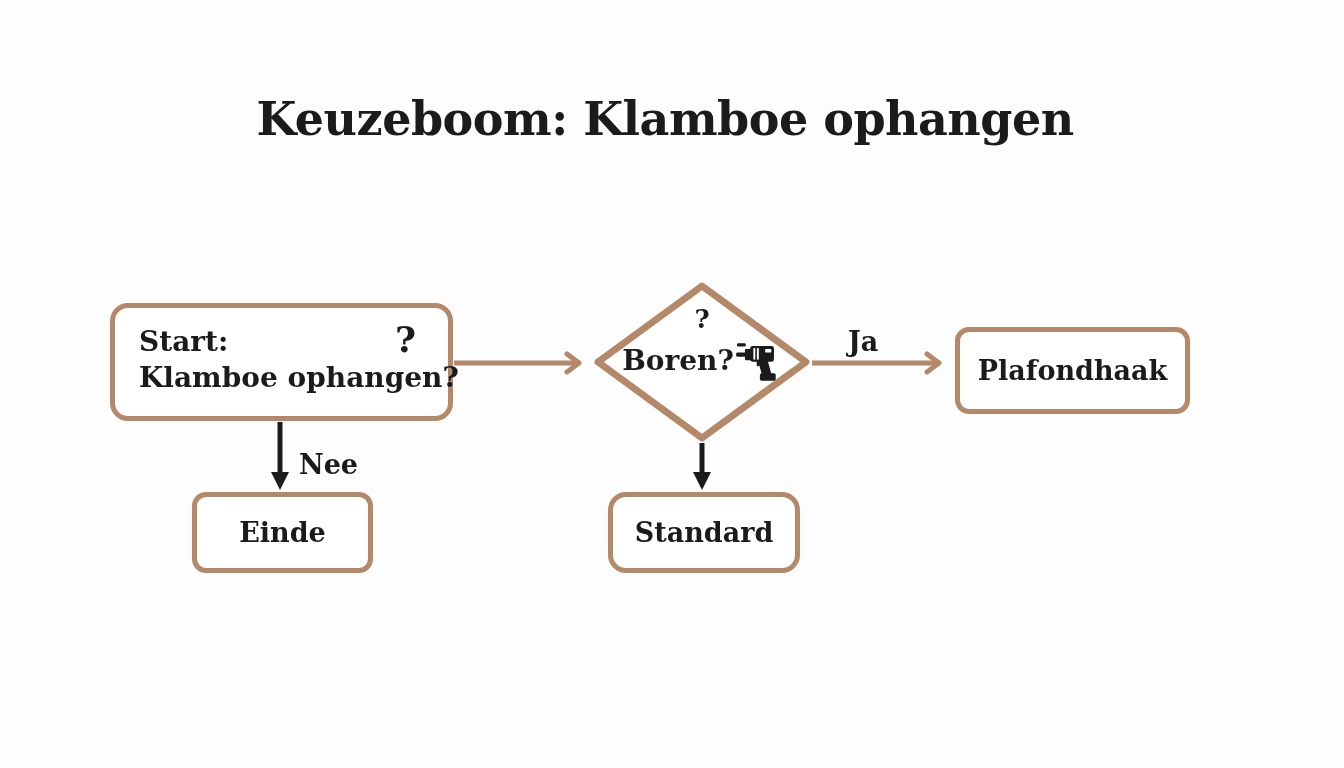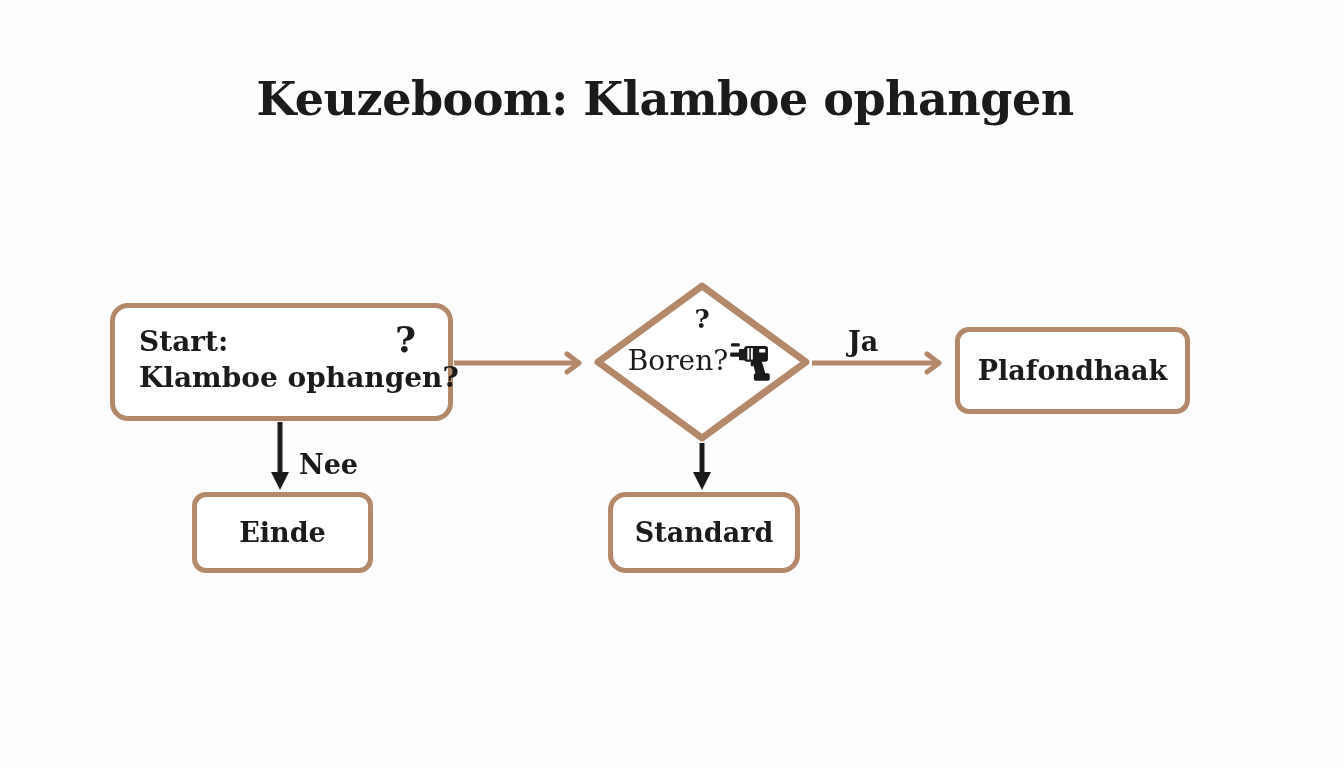--- a/index.html
+++ b/index.html
@@ -12,21 +12,21 @@
   html, body { width: 1344px; height: 768px; }
   body {
     position: relative;
     background: var(--background);
     font-family: "DejaVu Serif", "Liberation Serif", serif;
     color: var(--ink);
     overflow: hidden;
   }
   .title {
     position: absolute;
-    top: 72px; left: 0; width: 1330px;
+    top: 92px; left: 0; width: 1330px;
     text-align: center;
     font-size: 46px;
     font-weight: 700;
     letter-spacing: -0.5px;
     color: var(--ink);
   }
   .node {
     position: absolute;
     background: var(--node-fill);
     border: 5px solid var(--accent);
@@ -79,21 +79,21 @@
   .decision-row {
     position: absolute;
     top: 58px; left: 0; width: 100%;
     display: flex;
     align-items: center;
     justify-content: center;
     gap: 2px;
   }
   .decision-label {
     font-size: 28px;
-    font-weight: 400;
+    font-weight: 700;
     white-space: nowrap;
   }
   .edge { position: absolute; }
   .edge-label {
     position: absolute;
     font-size: 27px;
     font-weight: 700;
     color: var(--ink);
     white-space: nowrap;
   }

